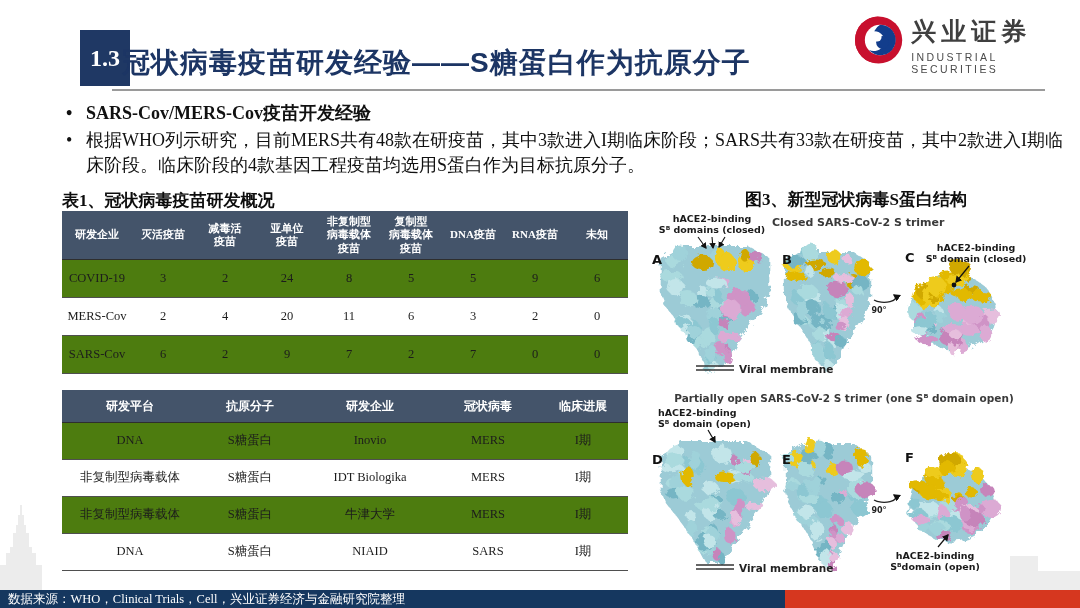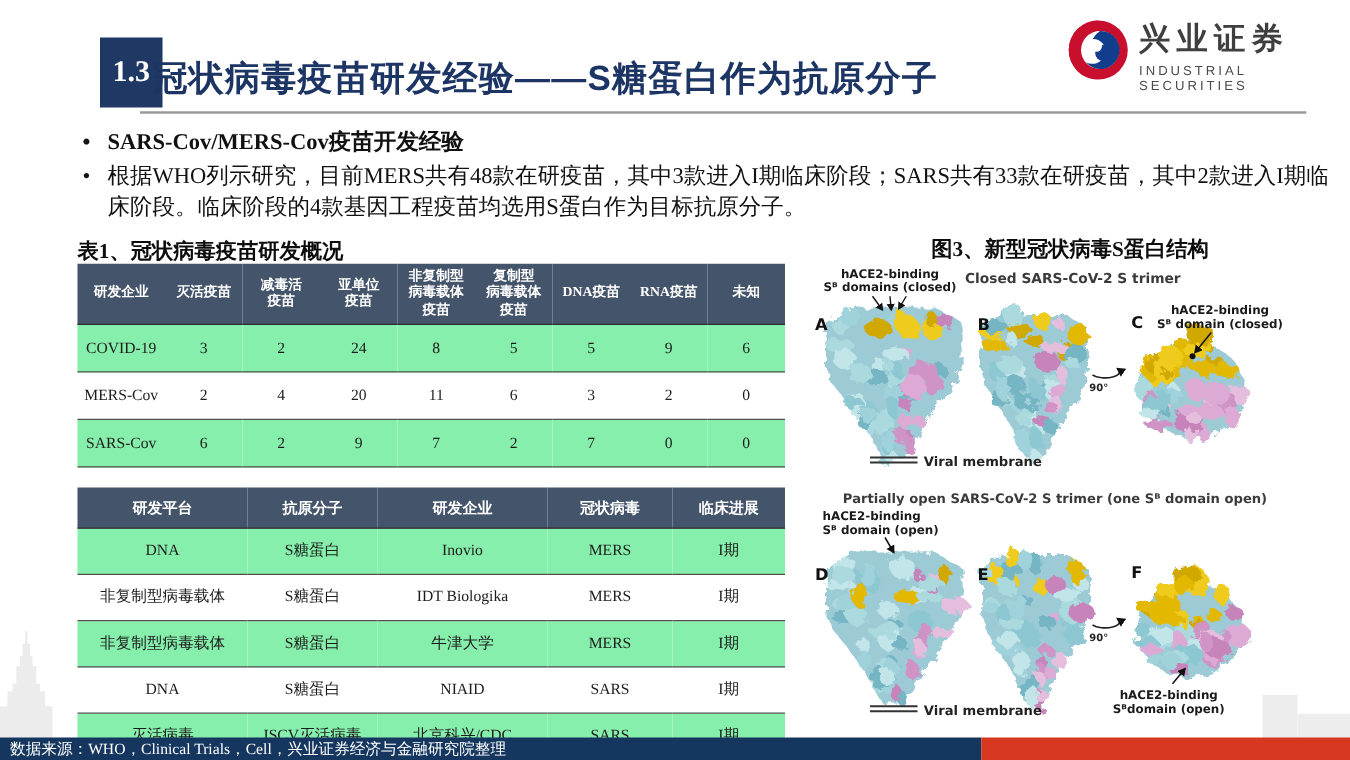--- a/index.html
+++ b/index.html
@@ -31,21 +31,21 @@
   .t1{top:211px;}
   .t2{top:390px;}
   th{background:#44546a;color:#fff;font-weight:bold;text-align:center;vertical-align:middle;
      white-space:pre-line;line-height:1.2;border-bottom:1px solid #2e2e2e;}
   .t1 th{font-size:11px;height:46px;padding:1px 1px;}
   .t2 th{font-size:12px;height:30px;padding:1px 2px;}
   td{text-align:center;vertical-align:middle;color:#1c1c1c;border-top:1px solid #4f4f4f;
      border-bottom:1px solid #4f4f4f;line-height:1.25;}
   .t1 td{font-size:12.5px;height:35px;padding:1px 3px;}
   .t2 td{font-size:12.5px;height:34px;padding:1px 3px;}
-  tr.r-odd td{background:#86efac;}
+  tr.r-odd td{background:#4d7c0f;}
   tr.r-even td{background:#ffffff;}
   table{border-bottom:1.5px solid #333;}
   
   .figure-svg{position:absolute;left:632px;top:210px;}
   .f-lbl{font:bold 9.5px "DejaVu Sans",sans-serif;fill:#1a1a1a;}
   .f-hd{font:bold 11px "DejaVu Sans",sans-serif;fill:#3a3a3a;}
   .f-hd2{font:bold 10.5px "DejaVu Sans",sans-serif;fill:#3a3a3a;}
   .f-letter{font:bold 13px "DejaVu Sans",sans-serif;fill:#111;}
   .f-mem{font:bold 10.5px "DejaVu Sans",sans-serif;fill:#222;}
   .f-rot{font:bold 8px "DejaVu Sans",sans-serif;fill:#222;}
@@ -193,27 +193,20 @@
         <td>非复制型病毒载体</td>
         <td>S糖蛋白</td>
         <td>牛津大学</td>
         <td>MERS</td>
         <td>I期</td>
       </tr>
       <tr class="r-even">
         <td>DNA</td>
         <td>S糖蛋白</td>
         <td>NIAID</td>
-        <td>SARS</td>
-        <td>I期</td>
-      </tr>
-      <tr class="r-odd">
-        <td>灭活病毒</td>
-        <td>ISCV灭活病毒</td>
-        <td>北京科兴/CDC</td>
         <td>SARS</td>
         <td>I期</td>
       </tr>
     </tbody>
   </table>
 
   <div class="fig-title">图3、新型冠状病毒S蛋白结构</div>
   <svg id="fig-svg" class="figure-svg" width="448" height="382" viewBox="0 0 448 382">
     <defs>
       <filter id="roughen" x="-20%" y="-20%" width="140%" height="140%">

